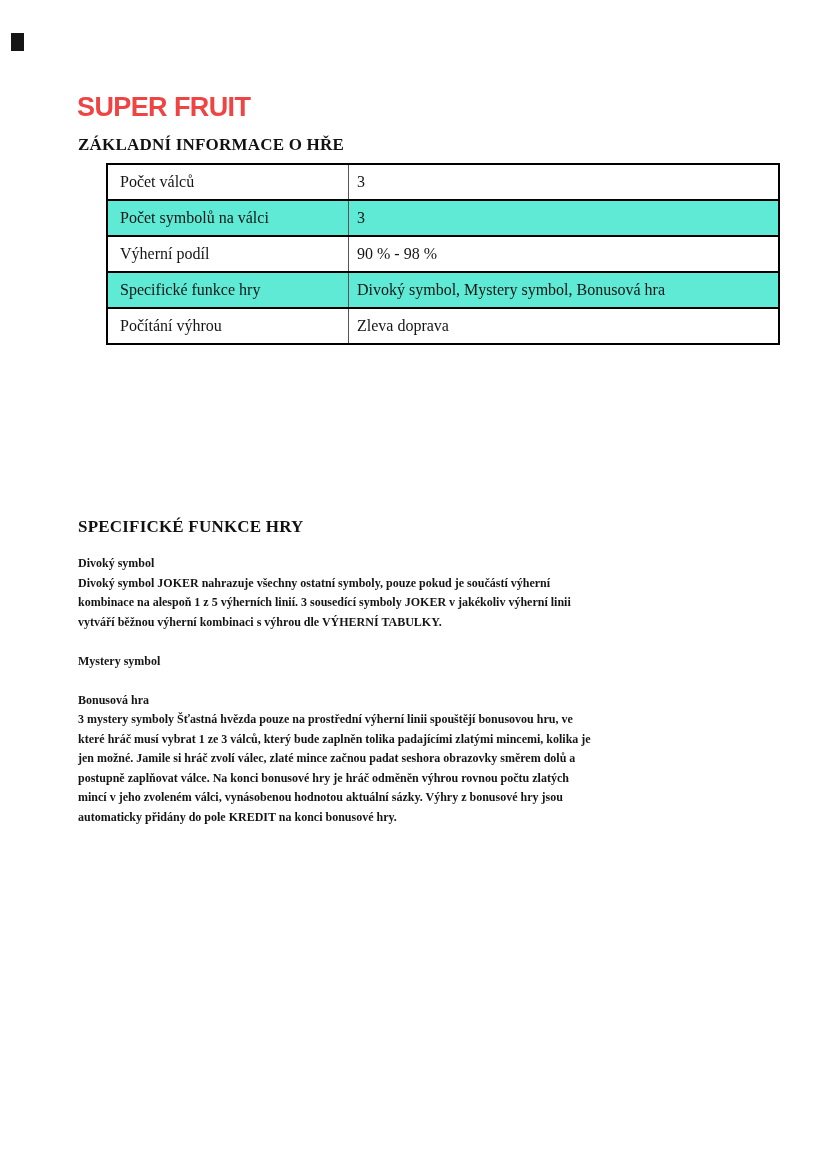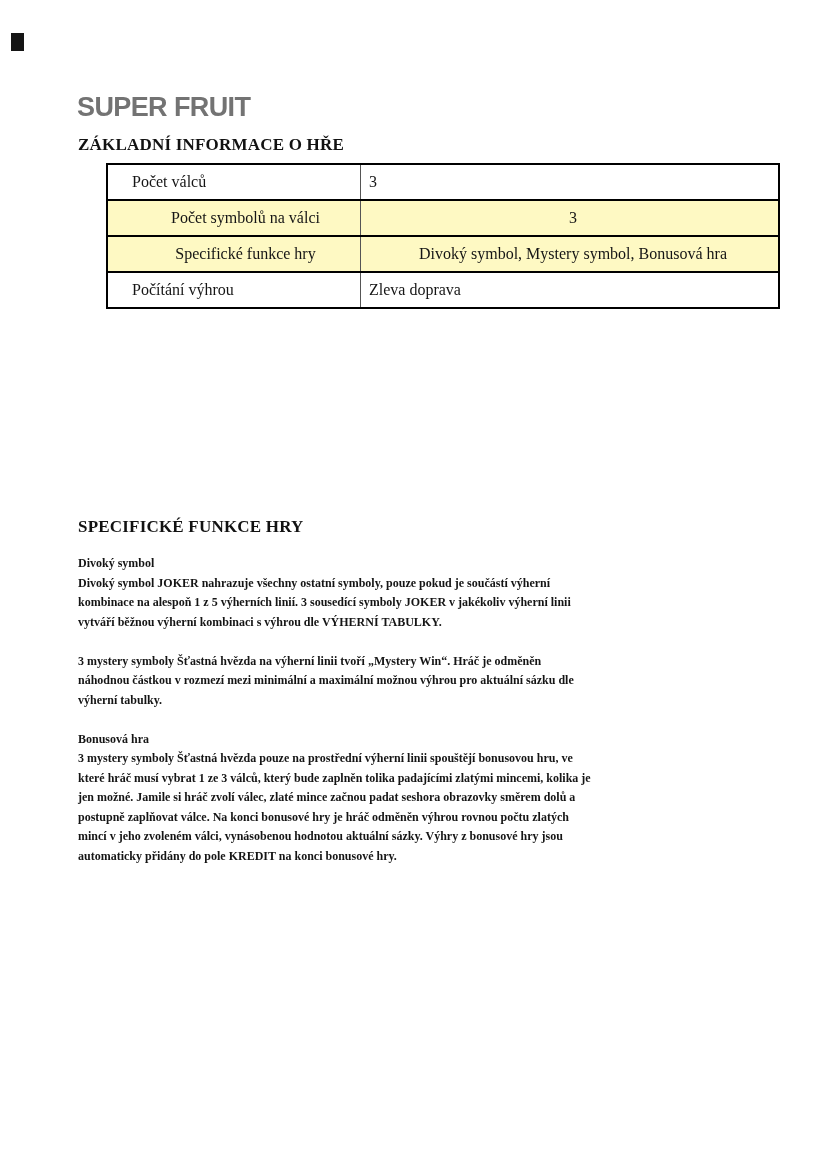--- a/index.html
+++ b/index.html
@@ -12,21 +12,21 @@
     overflow: hidden;
   }
   .corner-mark {
     position: absolute; left: 11px; top: 33px;
     width: 13px; height: 18px; background: #151515;
   }
   .doc-title {
     position: absolute; left: 77px; top: 74px;
     font-family: "Liberation Sans", sans-serif;
     font-weight: bold; font-size: 27px; letter-spacing: -0.6px;
-    color: #737373;
+    color: #ef4444;
   }
   .section-heading {
     position: absolute; left: 78px;
     font-family: "Liberation Serif", serif;
     font-weight: bold; font-size: 17px; color: #121212;
     letter-spacing: 0.2px;
     text-align: right;
   }
   .heading-basic { top: 121px; }
   .heading-specific { top: 503px; }
@@ -42,24 +42,24 @@
     height: 32px;
     border-bottom: 2px solid #000;
     font-size: 16px;
     vertical-align: middle;
     color: #151515;
     overflow: hidden; white-space: nowrap;
   }
   td.cell-label {
     width: 227px;
     border-right: 1px solid #555;
-    padding-left: 24px;
+    padding-left: 12px;
   }
   td.cell-value { padding-left: 8px; }
-  tr.alt td { background: #fef9c3; text-align: center; }
+  tr.alt td { background: #5eead4; }
 
   .functions-body {
     position: absolute; left: 78px; top: 554px;
     width: 700px;
     font-size: 12px; line-height: 19.5px;
   }
   .subsection + .subsection { margin-top: 19.5px; }
   .sub-title { font-weight: bold; }
   .para { white-space: pre-line; font-weight: bold; }
 </style>
@@ -75,20 +75,24 @@
 <table class="info-table">
   <tbody>
     <tr>
       <td class="cell-label">Počet válců</td>
       <td class="cell-value">3</td>
     </tr>
     <tr class="alt">
       <td class="cell-label">Počet symbolů na válci</td>
       <td class="cell-value">3</td>
     </tr>
+    <tr>
+      <td class="cell-label">Výherní podíl</td>
+      <td class="cell-value">90 % - 98 %</td>
+    </tr>
     <tr class="alt">
       <td class="cell-label">Specifické funkce hry</td>
       <td class="cell-value">Divoký symbol, Mystery symbol, Bonusová hra</td>
     </tr>
     <tr>
       <td class="cell-label">Počítání výhrou</td>
       <td class="cell-value">Zleva doprava</td>
     </tr>
   </tbody>
 </table>
@@ -96,23 +100,21 @@
 <h2 class="section-heading heading-specific">SPECIFICKÉ FUNKCE HRY</h2>
 
 <div class="functions-body">
   <div class="subsection">
     <div class="sub-title">Divoký symbol</div>
     <div class="para">Divoký symbol JOKER nahrazuje všechny ostatní symboly, pouze pokud je součástí výherní
 kombinace na alespoň 1 z 5 výherních linií. 3 sousedící symboly JOKER v jakékoliv výherní linii
 vytváří běžnou výherní kombinaci s výhrou dle VÝHERNÍ TABULKY.</div>
   </div>
   <div class="subsection">
-    <div class="para">3 mystery symboly Šťastná hvězda na výherní linii tvoří „Mystery Win“. Hráč je odměněn
-náhodnou částkou v rozmezí mezi minimální a maximální možnou výhrou pro aktuální sázku dle
-výherní tabulky.</div>
+    <div class="sub-title">Mystery symbol</div>
   </div>
   <div class="subsection">
     <div class="sub-title">Bonusová hra</div>
     <div class="para">3 mystery symboly Šťastná hvězda pouze na prostřední výherní linii spouštějí bonusovou hru, ve
 které hráč musí vybrat 1 ze 3 válců, který bude zaplněn tolika padajícími zlatými mincemi, kolika je
 jen možné. Jamile si hráč zvolí válec, zlaté mince začnou padat seshora obrazovky směrem dolů a
 postupně zaplňovat válce. Na konci bonusové hry je hráč odměněn výhrou rovnou počtu zlatých
 mincí v jeho zvoleném válci, vynásobenou hodnotou aktuální sázky. Výhry z bonusové hry jsou
 automaticky přidány do pole KREDIT na konci bonusové hry.</div>
   </div>

